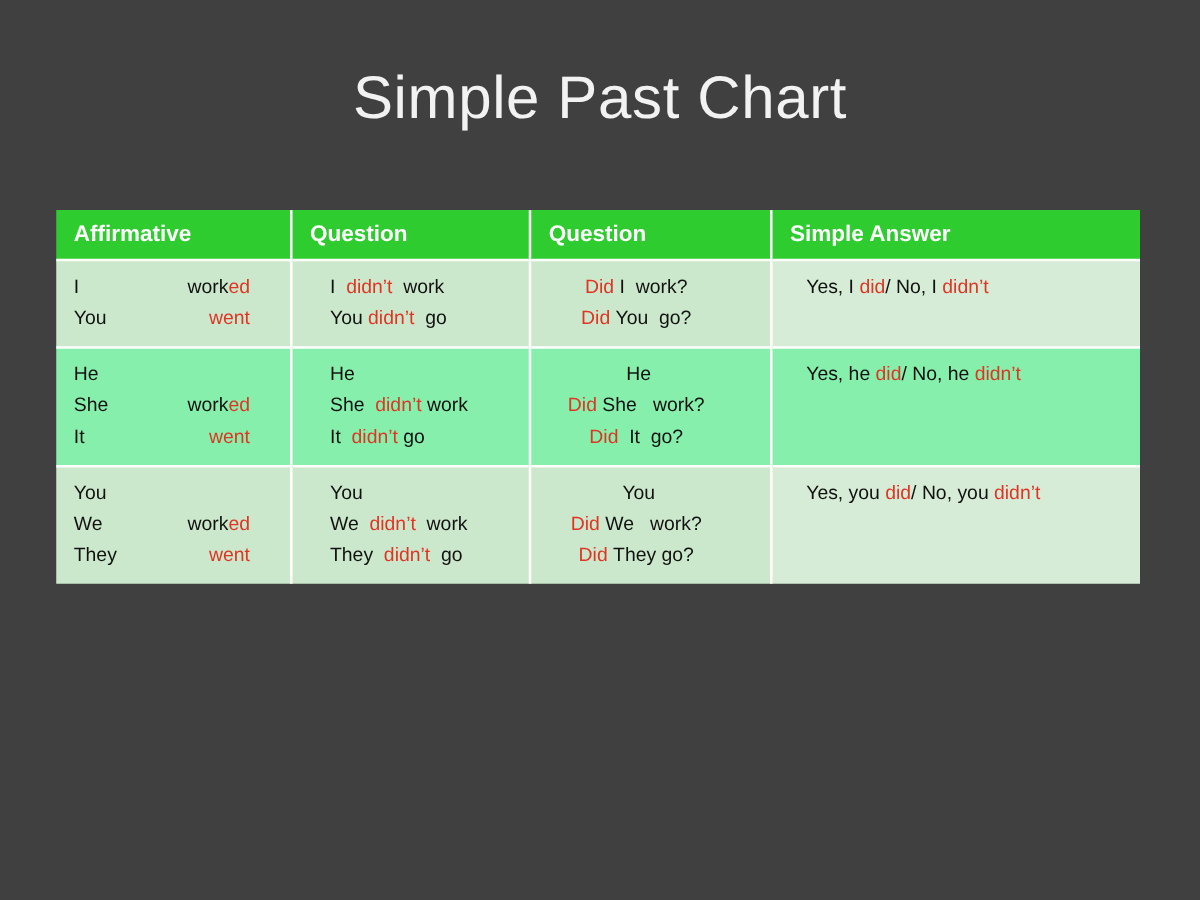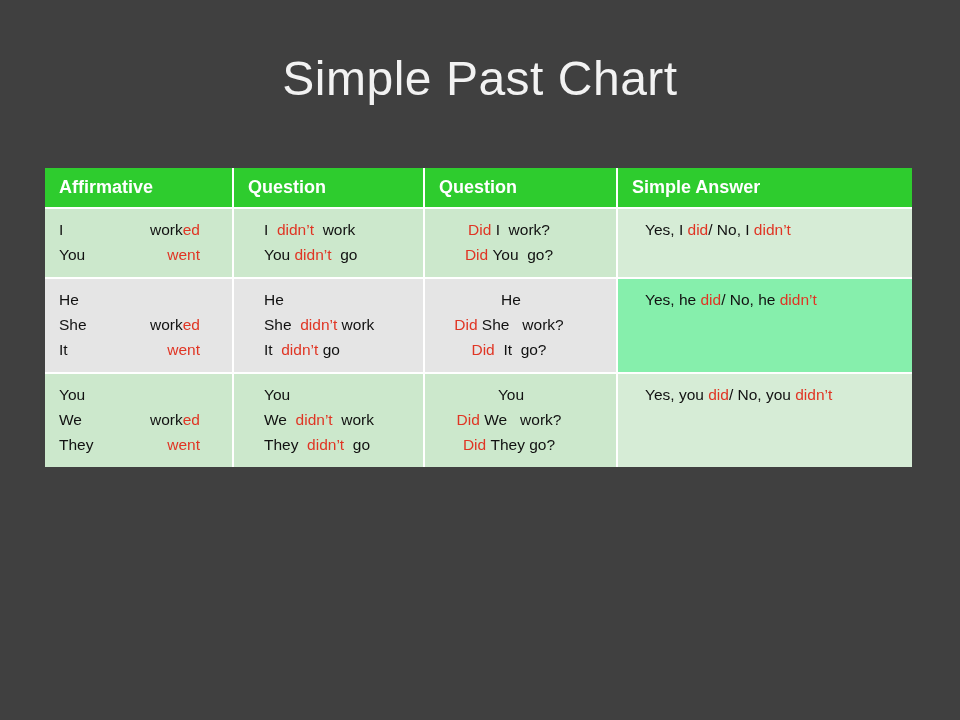--- a/index.html
+++ b/index.html
@@ -66,21 +66,21 @@
     padding: 8px 0 10px 0;
     border-right: 2px solid #ffffff;
     border-top: 2px solid #ffffff;
     line-height: 25px;
     color: #111111;
   }
   .chart-table td:last-child { border-right: none; }
 
   
   tr.shade-dark td { background: #cce8cc; }
-  tr.shade-light td { background: #e5e5e5; }
+  tr.shade-light td { background: #86efac; }
   tr.shade-dark td.short-cell { background: #d6ecd6; }
   tr.shade-light td.short-cell { background: #86efac; }
 
   .red { color: #e03524; }
   .blk { color: #111111; }
 
   
   .aff-line {
     display: block;
     position: relative;

